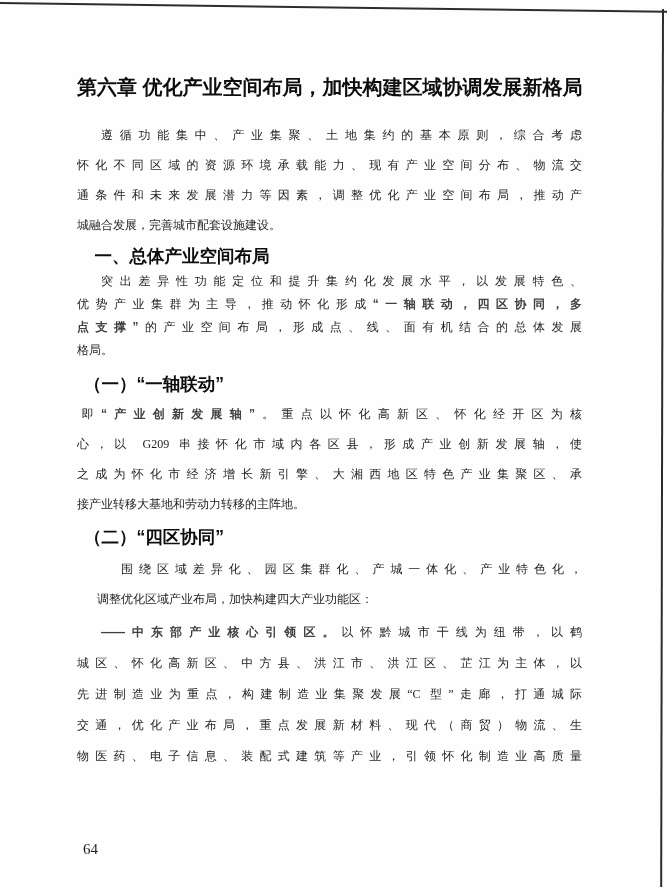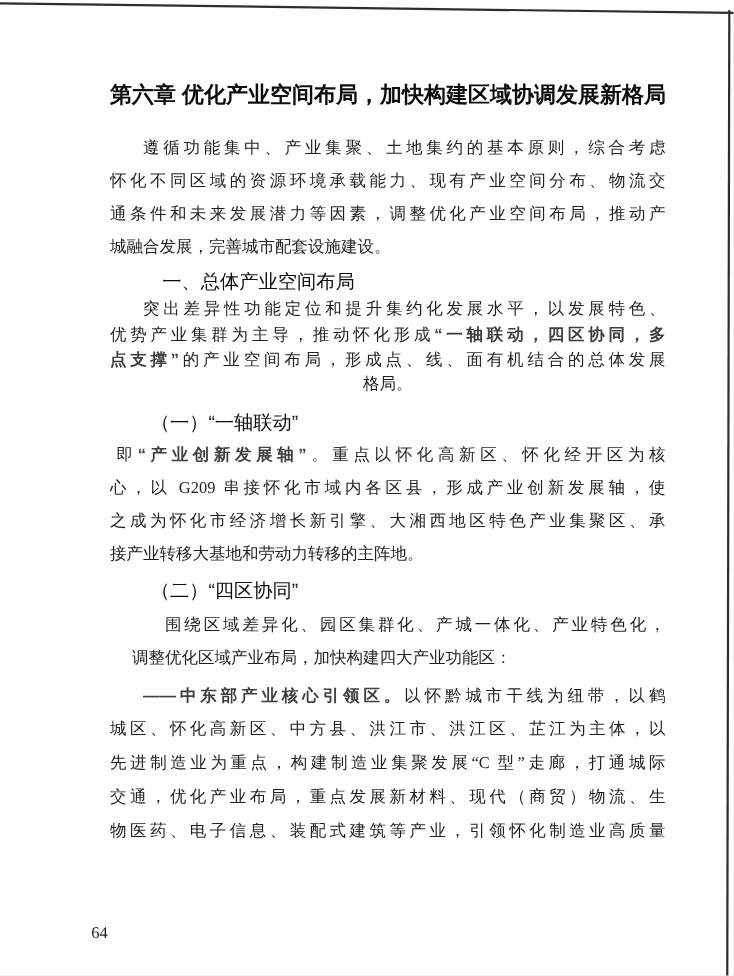--- a/index.html
+++ b/index.html
@@ -32,55 +32,54 @@
     left: 662px;
     top: 9px;
     width: 2px;
     height: 880px;
     background: #2d2d2d;
     transform: rotate(0.12deg);
     transform-origin: top center;
   }
   .column {
     position: absolute;
-    left: 100px;
+    left: 77px;
     top: 0;
     width: 505px;
   }
   .doc-title {
     margin: 74px 0 0 0;
     font-family: "Liberation Sans", "DejaVu Sans", sans-serif;
     font-weight: bold;
     font-size: 20px;
     line-height: 26px;
     text-align: center;
     color: #0d0d0d;
     white-space: nowrap;
   }
-  .para { margin: 0; font-size: 15px; }
+  .para { margin: 0; font-size: 12px; }
   .ln { line-height: 30px; height: 30px; overflow: hidden; }
-  .p-tight .ln { line-height: 23px; height: 23px; text-align: center; }
+  .p-tight .ln { line-height: 23px; height: 23px; }
   .p-wide  .ln { line-height: 31px; height: 31px; }
   .just { text-align: justify; text-align-last: justify; }
   .ind  { text-indent: 2em; }
   .ind-s { text-indent: 0.4em; }
   .seg-b {
     font-weight: bold;
     font-family: Liberation Sans, sans-serif;
     color: #404040;
   }
   .heading {
     font-family: "Liberation Sans", "DejaVu Sans", sans-serif;
-    font-weight: normal;
+    font-weight: bold;
     font-size: 17.5px;
     line-height: 27px;
     height: 27px;
     color: #0d0d0d;
     text-indent: 1em;
-    margin-left: 30px;
   }
   .heading.paren { text-indent: 0.4em; }
   .m-p1 { margin-top: 20px; }
   .m-h1 { margin-top: 3px; }
   .m-p2 { margin-top: 0; }
   .m-h2 { margin-top: 9px; }
   .m-p3 { margin-top: 1px; }
   .m-h3 { margin-top: 5px; }
   .m-p4 { margin-top: 3px; margin-left: 20px; }
   .m-p5 { margin-top: 3px; }

